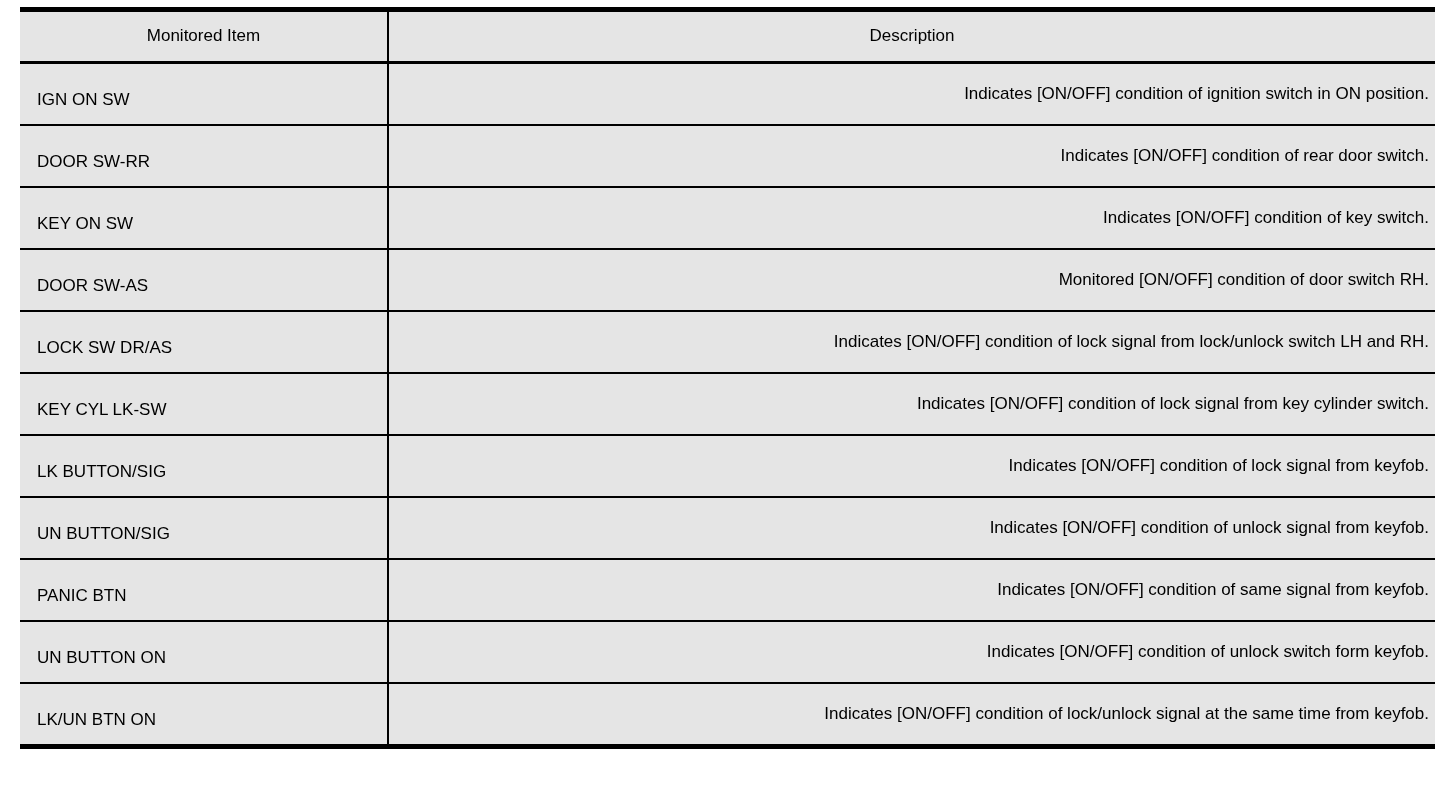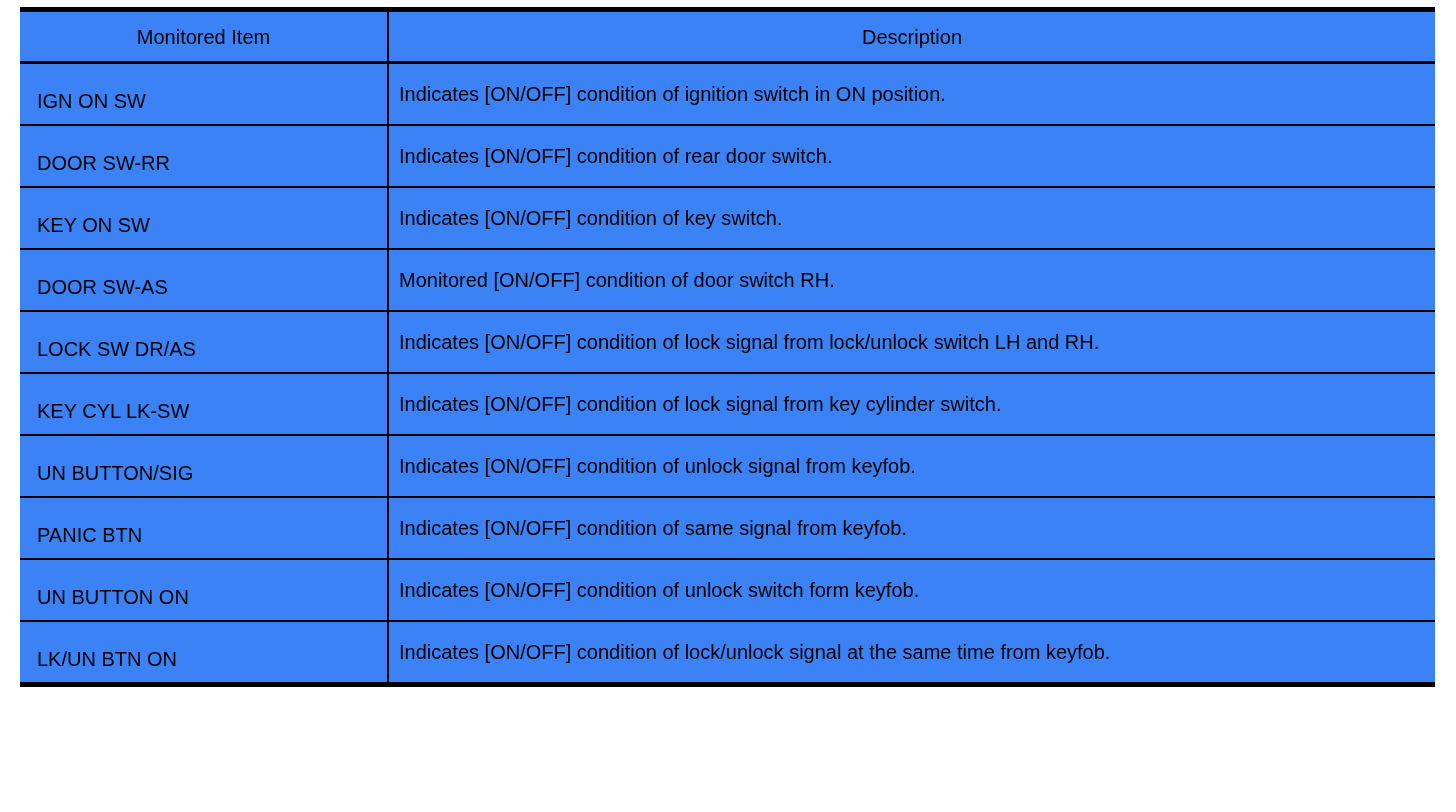--- a/index.html
+++ b/index.html
@@ -24,26 +24,26 @@
     margin: 7px 0 0 20px;
     width: 1415px;
     border-top: 5px solid #000000;
     border-bottom: 5px solid #000000;
   }
   col.col-item { width: 368px; }
   col.col-desc { width: 1047px; }
   table.doc-table th,
   table.doc-table td {
     border-bottom: 2px solid #000000;
-    font-size: 20px;
+    font-size: 17px;
     font-weight: 400;
     line-height: 1.2;
     vertical-align: middle;
     color: #000000;
-    background: #3b82f6;
+    background: #e5e5e5;
     overflow: hidden;
     white-space: nowrap;
   }
   table.doc-table thead th {
     height: 49px;
     text-align: center;
     border-bottom: 3px solid #000000;
     padding: 0;
   }
   table.doc-table tbody td {
@@ -51,21 +51,21 @@
   }
   td.cell-item, th.head-item {
     border-right: 2px solid #000000;
   }
   td.cell-item {
     padding: 13px 6px 0 17px;
     text-align: left;
   }
   td.cell-desc {
     padding: 0 6px 0 10px;
-    text-align: left;
+    text-align: right;
   }
 </style>
 </head>
 <body>
 
 <div class="page">
   <table class="doc-table">
     <colgroup>
       <col class="col-item">
       <col class="col-desc">
@@ -95,20 +95,24 @@
         </tr>
         <tr>
           <td class="cell-item">LOCK SW DR/AS</td>
           <td class="cell-desc">Indicates [ON/OFF] condition of lock signal from lock/unlock switch LH and RH.</td>
         </tr>
         <tr>
           <td class="cell-item">KEY CYL LK-SW</td>
           <td class="cell-desc">Indicates [ON/OFF] condition of lock signal from key cylinder switch.</td>
         </tr>
         <tr>
+          <td class="cell-item">LK BUTTON/SIG</td>
+          <td class="cell-desc">Indicates [ON/OFF] condition of lock signal from keyfob.</td>
+        </tr>
+        <tr>
           <td class="cell-item">UN BUTTON/SIG</td>
           <td class="cell-desc">Indicates [ON/OFF] condition of unlock signal from keyfob.</td>
         </tr>
         <tr>
           <td class="cell-item">PANIC BTN</td>
           <td class="cell-desc">Indicates [ON/OFF] condition of same signal from keyfob.</td>
         </tr>
         <tr>
           <td class="cell-item">UN BUTTON ON</td>
           <td class="cell-desc">Indicates [ON/OFF] condition of unlock switch form keyfob.</td>

